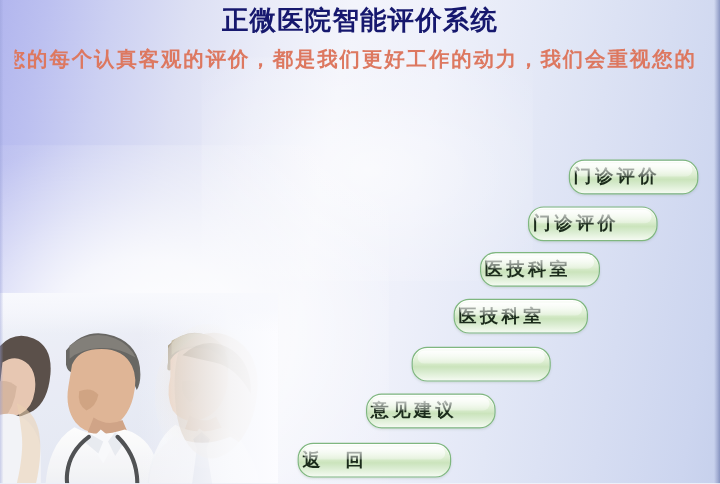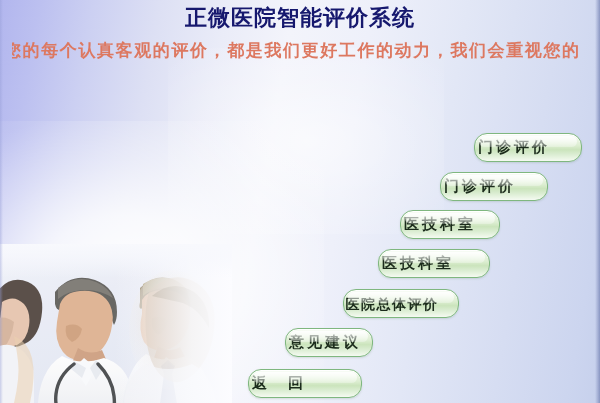--- a/index.html
+++ b/index.html
@@ -307,26 +307,25 @@
     <span class="btn-label">医技科室</span>
   </div>
 
   <div class="btn" style="left:378px; top:249px; width:112px;">
     <span class="sheen"></span>
     <span class="btn-label">医技科室</span>
   </div>
 
   <div class="btn" style="left:343px; top:289px; width:116px;">
     <span class="sheen"></span>
-    <span class="btn-label" style="font-size:14px; letter-spacing:1.5px; text-indent:1.5px;">医院总体评价</span>
-  </div>
-
-  <div class="btn" style="left:285px; top:328px; width:88px;">
+  </div>
+
+  <div class="btn" style="left:305px; top:328px; width:108px;">
     <span class="sheen"></span>
     <span class="btn-label">意见建议</span>
   </div>
 
-  <div class="btn" style="left:248px; top:369px; width:114px;">
+  <div class="btn" style="left:248px; top:369px; width:128px;">
     <span class="sheen"></span>
     <span class="btn-label">返　回</span>
   </div>
 
 </div>
 
 </body></html>

